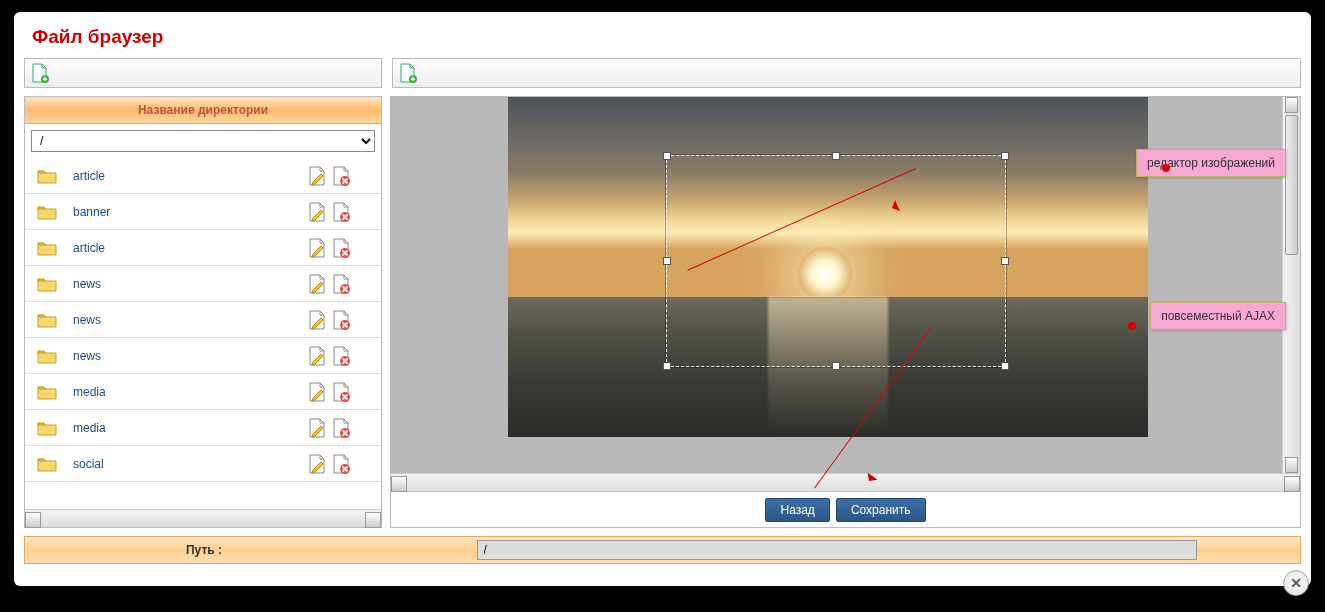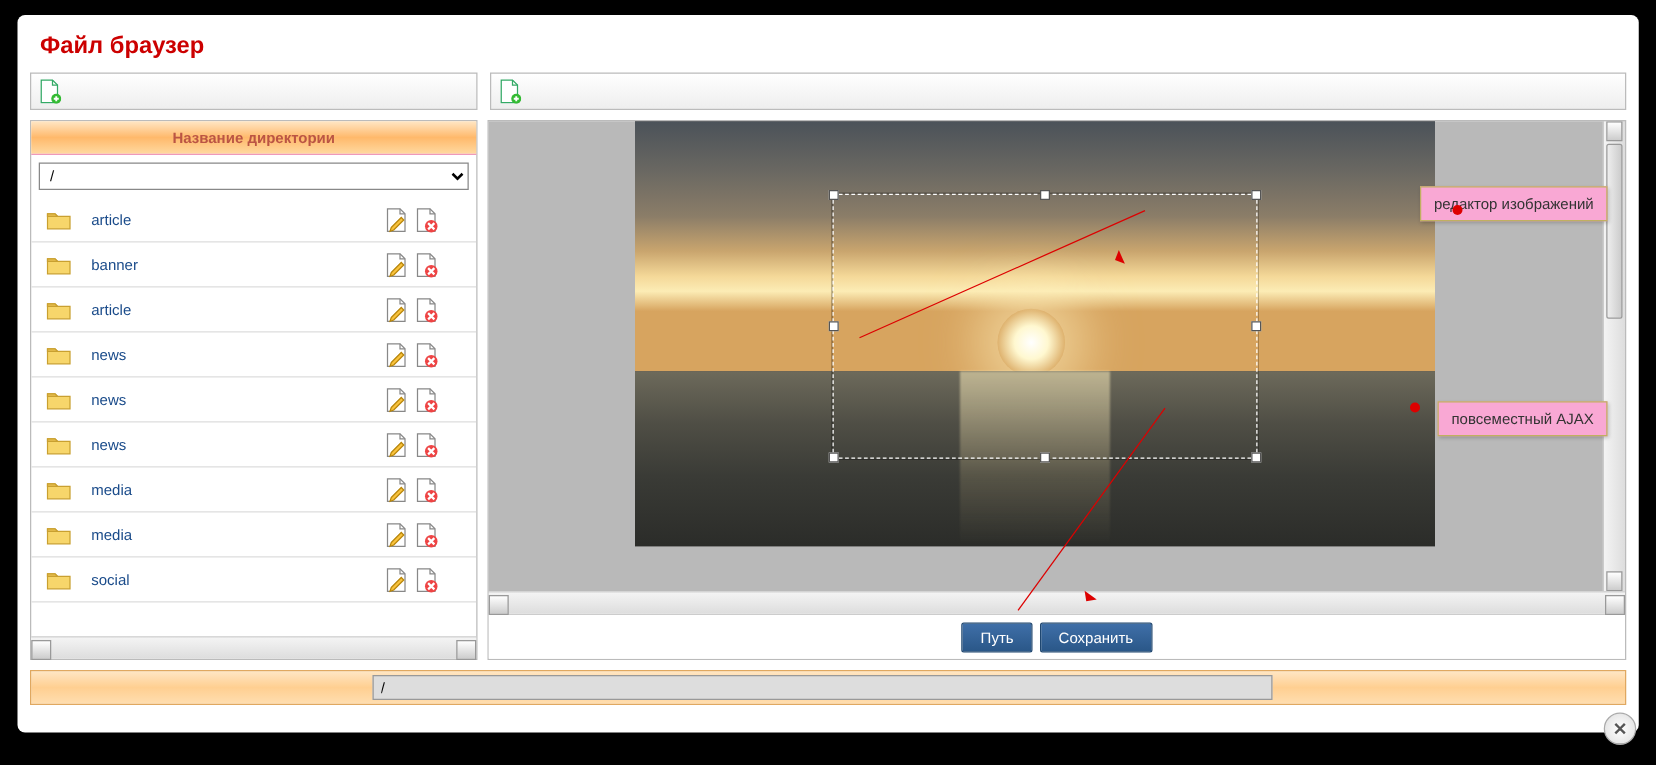--- a/index.html
+++ b/index.html
@@ -310,41 +310,42 @@
             <div class="handle h-sw"></div>
             <div class="handle h-s"></div>
             <div class="handle h-se"></div>
           </div>
           <div class="vscroll">
               <div class="thumb"></div>
             </div>
         </div>
         <div class="hscroll"></div>
         <div class="button-bar">
-          <button class="btn">Путь</button>
+          <button class="btn">Назад</button>
           <button class="btn">Сохранить</button>
         </div>
 
         <div class="callout" style="right:14px; top:52px;">
           <span>редактор изображений</span>
         </div>
         <div class="callout-dot" style="right:130px; top:67px;"></div>
         <div class="arrow-line" style="right:134px; top:71px; width:250px; transform: rotate(156deg);"></div>
         <div class="arrow-head" style="left:495px; top:105px; border-right-color:#d00; transform: rotate(-24deg);"></div>
 
-        <div class="callout" style="right:14px; top:224px;">
+        <div class="callout" style="right:14px; top:205px;">
           <span>повсеместный AJAX</span>
         </div>
         <div class="callout-dot" style="right:164px; top:225px;"></div>
         <div class="arrow-line" style="right:168px; top:229px; width:200px; transform: rotate(126deg);"></div>
         <div class="arrow-head" style="left:472px; top:378px; border-right-color:#d00; transform: rotate(-54deg);"></div>
       </div>
     </div>
 
     <div class="footer-row">
+      <div class="footer-label">Путь :</div>
       <div class="footer-input-wrap">
         <input class="footer-input" readonly="" value="/" style="">
       </div>
     </div>
   </div>
   <div class="close-btn">
     <span>✕</span>
   </div>
 </div>
 

